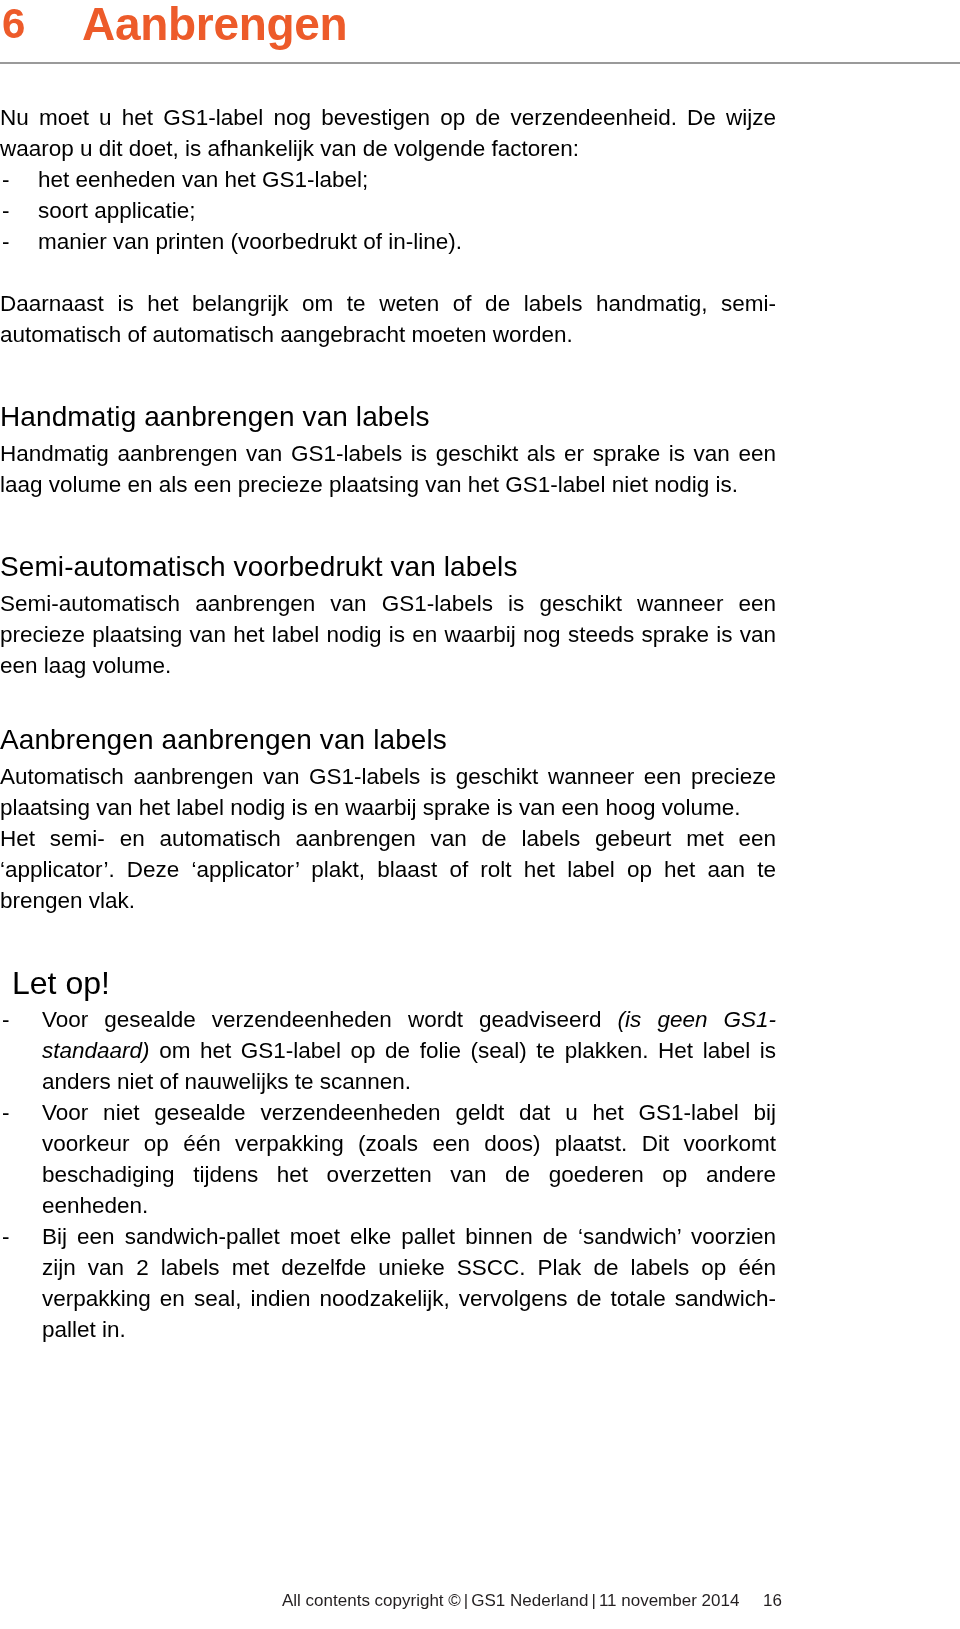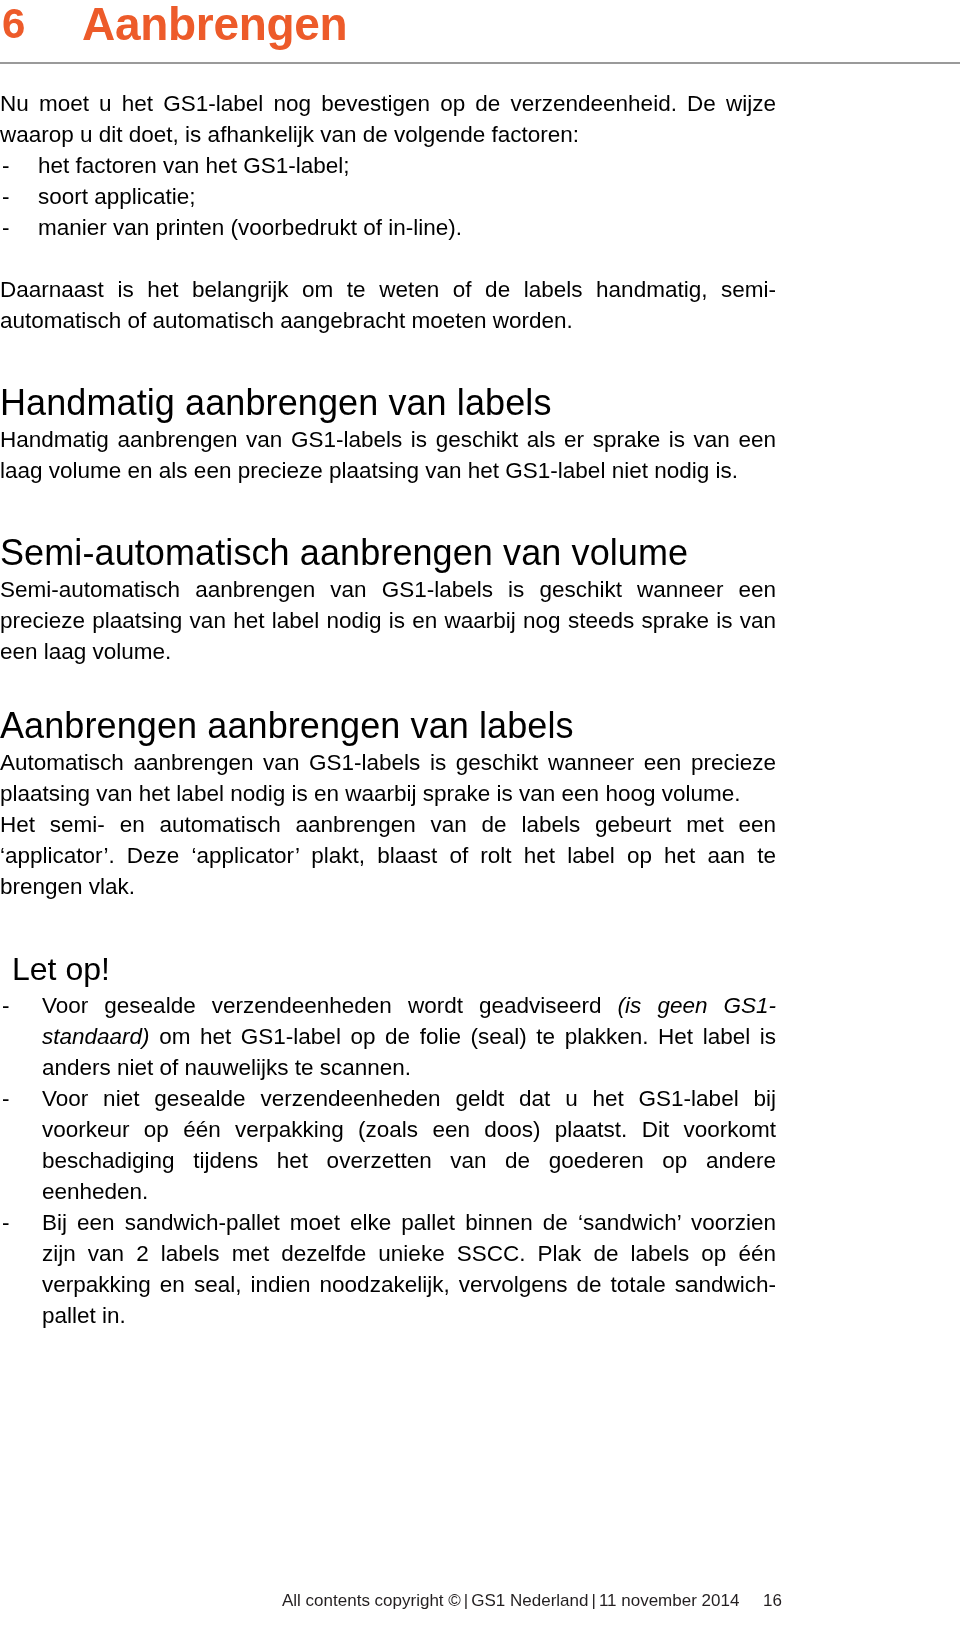--- a/index.html
+++ b/index.html
@@ -53,21 +53,21 @@
     top: 62px;
     width: 960px;
     height: 0;
     border-top: 2px solid #9a9a9a;
   }
 
   
   .content {
     position: absolute;
     left: 0;
-    top: 88px;
+    top: 102px;
     width: 776px;
   }
 
   p.body, div.body {
     font-size: 22.5px;
     line-height: 31px;
     margin: 0;
     text-align: justify;
   }
 
@@ -92,21 +92,21 @@
     position: absolute;
     left: 2px;
     top: 0;
   }
 
   .gap-sm { height: 31px; }
   .gap-md { height: 40px; }
   .gap-lg { height: 48px; }
 
   h2.section {
-    font-size: 36px;
+    font-size: 28px;
     font-weight: normal;
     line-height: 38px;
     margin: 0 0 2px 0;
     letter-spacing: 0.1px;
   }
 
   h2.letop {
     font-size: 32px;
     font-weight: normal;
     line-height: 38px;
@@ -176,21 +176,21 @@
   </div>
   <div class="rule"></div>
 
   <div class="content">
 
     <p class="body intro">Nu moet u het GS1-label nog bevestigen op de verzendeenheid. De wijze waarop u dit doet, is afhankelijk van de volgende factoren:</p>
 
     <ul class="dash-tight">
       <li>
         <span class="dash">-</span>
-        <span>het factoren van het GS1-label;</span>
+        <span>het eenheden van het GS1-label;</span>
       </li>
       <li>
         <span class="dash">-</span>
         <span>soort applicatie;</span>
       </li>
       <li>
         <span class="dash">-</span>
         <span>manier van printen (voorbedrukt of in-line).</span>
       </li>
     </ul>
@@ -199,21 +199,21 @@
 
     <p class="body">Daarnaast is het belangrijk om te weten of de labels handmatig, semi-automatisch of automatisch aangebracht moeten worden.</p>
 
     <div class="gap-lg"></div>
 
     <h2 class="section">Handmatig aanbrengen van labels</h2>
     <p class="body">Handmatig aanbrengen van GS1-labels is geschikt als er sprake is van een laag volume en als een precieze plaatsing van het GS1-label niet nodig is.</p>
 
     <div class="gap-lg"></div>
 
-    <h2 class="section">Semi-automatisch aanbrengen van volume</h2>
+    <h2 class="section">Semi-automatisch voorbedrukt van labels</h2>
     <p class="body">Semi-automatisch aanbrengen van GS1-labels is geschikt wanneer een precieze plaatsing van het label nodig is en waarbij nog steeds sprake is van een laag volume.</p>
 
     <div class="gap-md"></div>
 
     <h2 class="section">Aanbrengen aanbrengen van labels</h2>
     <p class="body">Automatisch aanbrengen van GS1-labels is geschikt wanneer een precieze plaatsing van het label nodig is en waarbij sprake is van een hoog volume.</p>
     <p class="body">Het semi- en automatisch aanbrengen van de labels gebeurt met een ‘applicator’. Deze ‘applicator’ plakt, blaast of rolt het label op het aan te brengen vlak.</p>
 
     <div class="gap-lg"></div>
 

